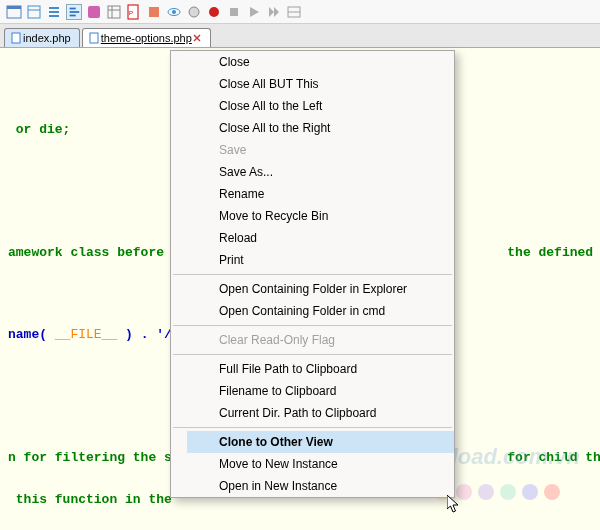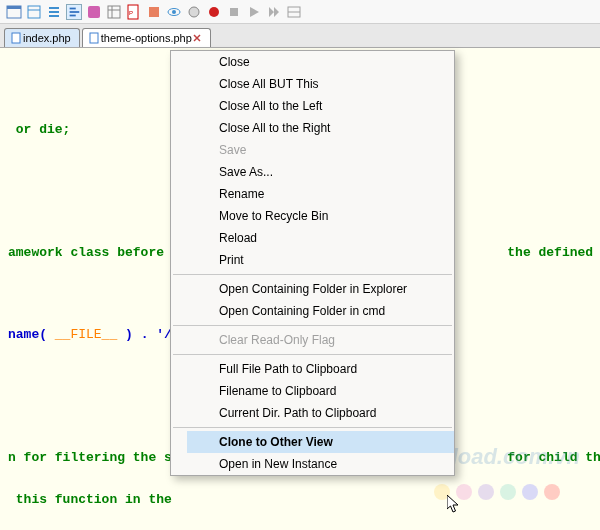--- a/index.html
+++ b/index.html
@@ -3,21 +3,21 @@
 <meta charset="utf-8">
 <style>
 * { margin: 0; padding: 0; box-sizing: border-box; }
 body { font-family: "Segoe UI", Tahoma, sans-serif; font-size: 12px; background: #f5f5f5; width: 600px; height: 530px; overflow: hidden; position: relative; }
 
 .toolbar { background: #f8f8f8; padding: 3px 6px; border-bottom: 1px solid #d0d0d0; display: flex; gap: 4px; align-items: center; height: 24px; }
 .tb-icon { width: 16px; height: 16px; display: inline-flex; align-items: center; justify-content: center; }
 
 .tabs { background: #e8e8e8; padding: 0 4px; display: flex; gap: 2px; align-items: flex-end; height: 24px; border-bottom: 1px solid #aaa; }
 .tab { padding: 3px 8px 3px 6px; background: #d8e8f8; border: 1px solid #888; border-bottom: none; border-radius: 3px 3px 0 0; display: flex; align-items: center; font-size: 11px; cursor: pointer; }
-.tab.active { background: #fff; }
+.tab.active { background: #fff; text-decoration: underline; }
 .tab-icon { width: 12px; height: 12px; }
 .tab-close { width: 10px; height: 10px; }
 
 .editor { background: #fffff0; font-family: Consolas, "Courier New", monospace; font-size: 13px; padding: 10px 8px; line-height: 1.6; white-space: pre; overflow: hidden; height: calc(530px - 48px); position: relative; }
 .code-line { min-height: 20px; }
 .kw-blue { color: #0000cc; font-weight: bold; }
 .kw-green { color: #008000; font-weight: bold; }
 .kw-orange { color: #ff8000; }
 
 .context-menu { position: absolute; left: 170px; top: 50px; width: 285px; background: #f9f8f6; border: 1px solid #a8a8a8; box-shadow: 4px 4px 8px rgba(0,0,0,0.25); font-size: 12px; z-index: 10; }
@@ -185,20 +185,21 @@
   <div class="menu-item">Open Containing Folder in Explorer</div>
   <div class="menu-item">Open Containing Folder in cmd</div>
   <div class="menu-sep"></div>
   <div class="menu-item disabled">Clear Read-Only Flag</div>
   <div class="menu-sep"></div>
   <div class="menu-item">Full File Path to Clipboard</div>
   <div class="menu-item">Filename to Clipboard</div>
   <div class="menu-item">Current Dir. Path to Clipboard</div>
   <div class="menu-sep"></div>
   <div class="menu-item highlighted">Clone to Other View</div>
+  <div class="menu-item">Move to New Instance</div>
   <div class="menu-item">Open in New Instance</div>
 </div>
 
 <div class="watermark">Download.com.vn</div>
 
 <div class="dots">
   <div class="dot" style="background:#ffe08a"></div>
   <div class="dot" style="background:#f0a8d8"></div>
   <div class="dot" style="background:#c0a8e8"></div>
   <div class="dot" style="background:#a0e0d0"></div>

